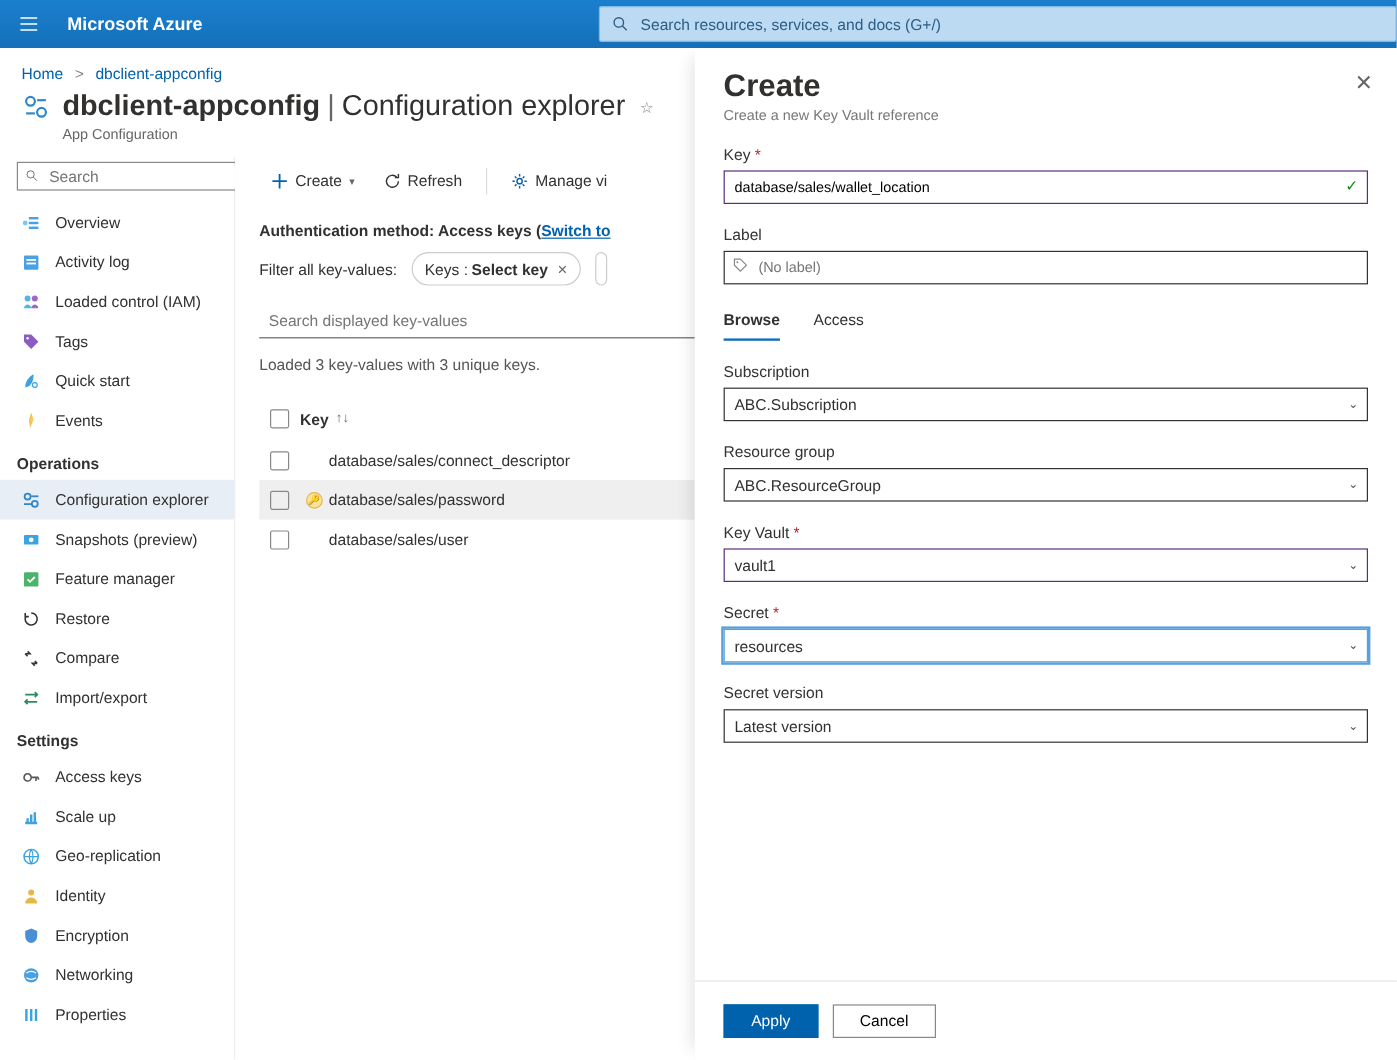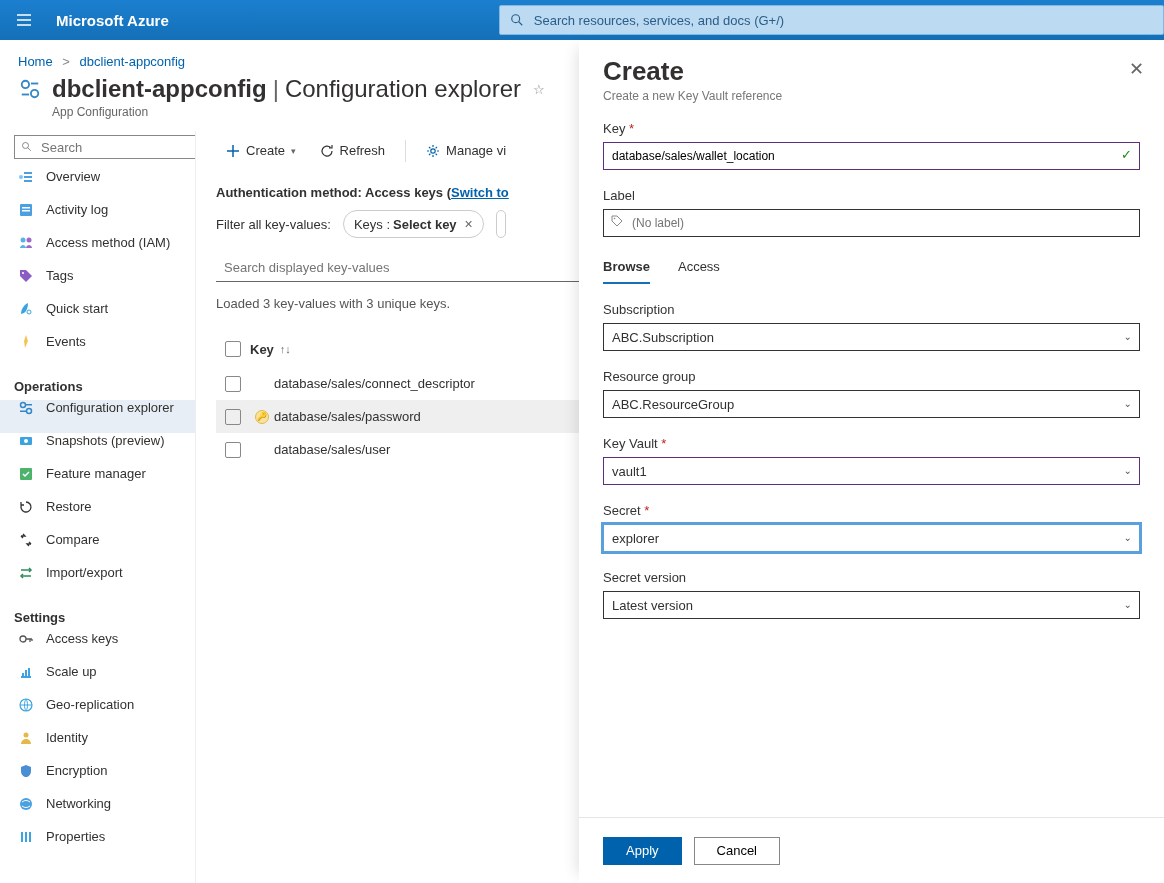--- a/index.html
+++ b/index.html
@@ -24,21 +24,21 @@
   .page-title .sub { font-weight:400;}
   .star { margin-left:12px; color:#888;}
   .page-subtitle { padding:0 18px 12px 52px; color:#666; font-size:12px;}
   .split { display:flex; flex:1; min-height:0;}
   .sidebar { width:196px; border-right:1px solid #eee; display:flex; flex-direction:column; padding:0 0 0 14px; overflow-y:auto;}
   .side-search-row { display:flex; align-items:center; margin:4px 0 10px 0;}
   .side-search { flex:1; border:1px solid #888; height:24px; display:flex; align-items:center; padding:0 6px; color:#666;}
   .side-search input { border:none; outline:none; flex:1; font-size:13px;}
   .side-search svg{width:12px;height:12px;margin-right:6px;}
   .collapse-ch { margin-left:10px; color:#666; font-size:11px; cursor:pointer;}
-  .nav-item { display:flex; align-items:flex-start; height:33px; cursor:pointer; padding-left:4px;}
+  .nav-item { display:flex; align-items:center; height:33px; cursor:pointer; padding-left:4px;}
   .nav-item.selected { background:#e7eef5; margin-left:-14px; padding-left:18px; border-left:0;}
   .nav-icon { width:16px; height:16px; margin-right:12px; display:inline-flex; align-items:center; justify-content:center;}
   .nav-section { font-weight:600; margin:12px 0 6px 0; font-size:13px;}
   .main { flex:1; padding:0 0 0 20px; overflow:hidden;}
   .toolbar { display:flex; align-items:center; height:40px; border-bottom:1px solid #fff; gap:4px; color:#323130;}
   .tool-btn { display:inline-flex; align-items:center; padding:0 10px; height:32px; cursor:pointer; color:#323130;}
   .tool-btn svg{width:14px;height:14px;margin-right:6px;}
   .tool-btn .chev { margin-left:6px; font-size:9px; color:#666;}
   .tool-sep{height:22px;width:1px;background:#ddd;margin:0 6px;}
   .auth-line{margin-top:14px;}
@@ -171,21 +171,21 @@
             </div>
             <div class="nav-item">
               <span class="nav-icon">
                 <svg viewBox="0 0 16 16" width="16" height="16">
                   <circle cx="5" cy="5" r="2.5" fill="#57b2e6"></circle>
                   <circle cx="11" cy="5" r="2.5" fill="#9d69c9"></circle>
                   <path d="M2 13c0-2 2-3 3-3s3 1 3 3" fill="#57b2e6"></path>
                   <path d="M8 13c0-2 2-3 3-3s3 1 3 3" fill="#9d69c9"></path>
                 </svg>
               </span>
-              <span>Access method (IAM)</span>
+              <span>Loaded control (IAM)</span>
             </div>
             <div class="nav-item">
               <span class="nav-icon">
                 <svg viewBox="0 0 16 16" width="16" height="16">
                   <path d="M2 2h6l6 6-6 6-6-6z" fill="#8a5cc4"></path>
                   <circle cx="5" cy="5" r="1" fill="#fff"></circle>
                 </svg>
               </span>
               <span>Tags</span>
             </div>
@@ -470,21 +470,21 @@
               <span>vault1</span>
             </div>
           <span class="chev">⌄</span>
         </div>
       </div>
 
       <div class="field">
         <div class="field-label"><span>Secret</span> <span class="req">*</span></div>
         <div class="select focus">
           <div class="sel-box">
-              <span>explorer</span>
+              <span>resources</span>
             </div>
           <span class="chev">⌄</span>
         </div>
       </div>
 
       <div class="field">
         <div class="field-label">Secret version</div>
         <div class="select">
           <div class="sel-box">
               <span>Latest version</span>

